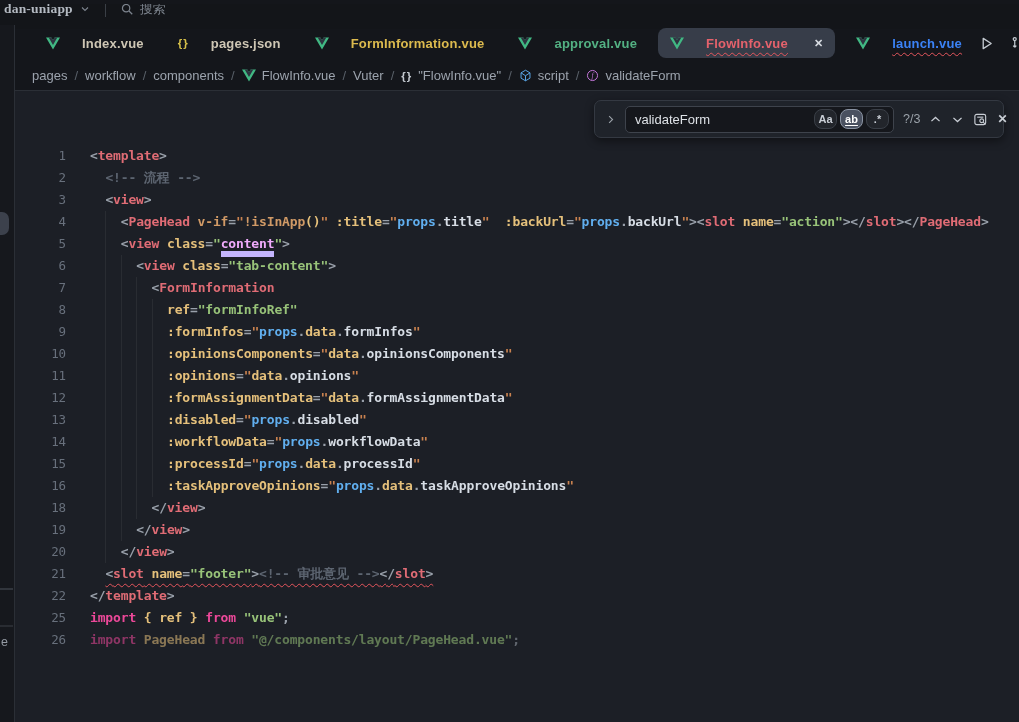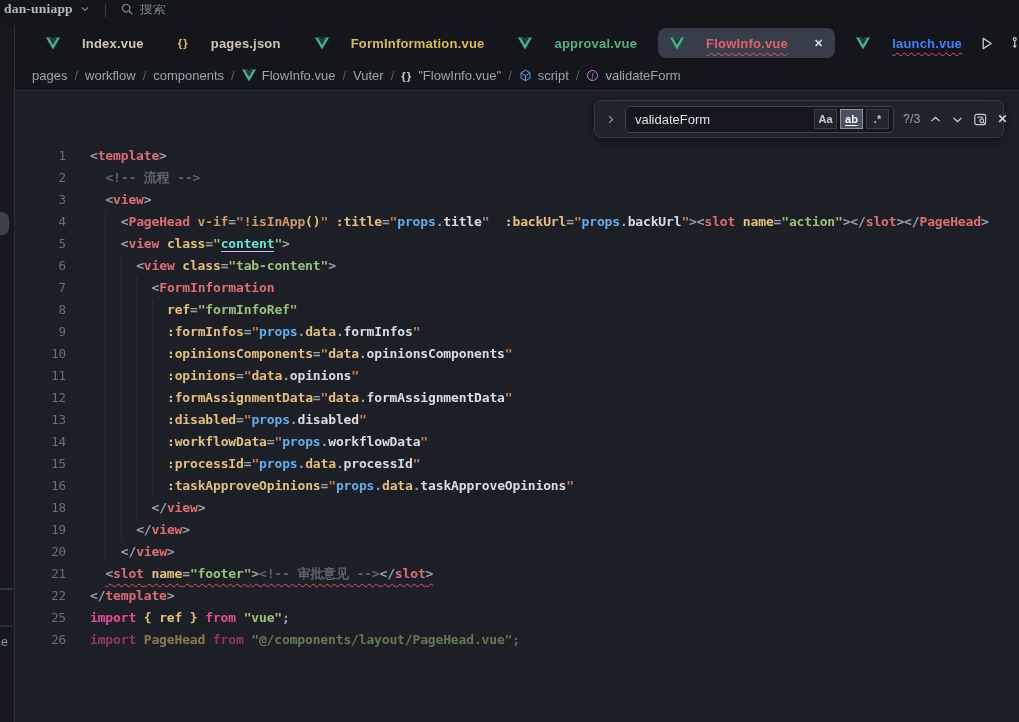--- a/index.html
+++ b/index.html
@@ -47,34 +47,34 @@
   .ct { margin-left:24px; white-space:pre; color:#a9b0ba; }
   .ind { display:inline-block; width:15.4px; height:22px; vertical-align:top; }
   .ind.g { box-shadow:inset 1px 0 0 rgba(255,255,255,.06); }
   .dim { opacity:.55; }
   .err-sq { text-decoration:underline wavy #e4555c 1px; text-underline-offset:5px; text-decoration-skip-ink:none; }
   .tk-p { color:#99a0aa; }
   .tk-t { color:#e06c75; }
   .tk-a { color:#e5c07b; }
   .tk-o { color:#d19a66; }
   .tk-s { color:#98c379; }
-  .tk-su { color:#5eead4; border-bottom:1px solid #c4b5fd; }
+  .tk-su { color:#f0abfc; border-bottom:6px solid #c4b5fd; }
   .tk-q { color:#c9824f; }
   .tk-v { color:#61afef; }
   .tk-pr { color:#d7dde5; font-weight:700; }
   .tk-c { color:#5d6571; }
   .tk-k { color:#ec4899; }
   .tk-w { }
 
   
   .fw { position:absolute; top:100px; right:15px; width:410px; height:38px; background:#1f232a; border:1px solid #343942; border-radius:7px; box-shadow:0 3px 10px rgba(0,0,0,.45); display:flex; align-items:center; gap:9px; padding:0 10px; z-index:5; }
   .fw-toggle { display:inline-flex; cursor:pointer; }
   .fi { flex:0 0 212px; height:27px; background:#15171c; border:1px solid #3e434c; border-radius:5px; display:flex; align-items:center; padding:0 4px 0 9px; gap:3px; }
   .fi .q { flex:1; color:#dde1e6; font-size:13px; background:transparent; border:none; outline:none; font-family:"Liberation Sans", sans-serif; min-width:0; }
-  .fopt { width:23px; height:20px; border-radius:0; border:1px solid #3a3f47; background:#22252b; color:#c9ced5; font-size:11px; font-weight:700; display:flex; align-items:center; justify-content:center; cursor:pointer; }
+  .fopt { width:23px; height:20px; border-radius:8px; border:1px solid #3a3f47; background:#22252b; color:#c9ced5; font-size:11px; font-weight:700; display:flex; align-items:center; justify-content:center; cursor:pointer; }
   .fopt.on { background:#4a5160; border-color:#8a93a2; color:#fff;text-align:right; }
   .fopt .u-ab { text-decoration:underline; text-underline-offset:2px; }
   .fcount { color:#9aa1a9; font-size:12.5px; width:36px; text-align:center; }
   .fbtn { display:inline-flex; cursor:pointer; }
   .fclose { color:#c9ced5; font-size:12px; font-weight:700; cursor:pointer; }
 </style>
 </head>
 <body>
 
 <div class="titlebar">

